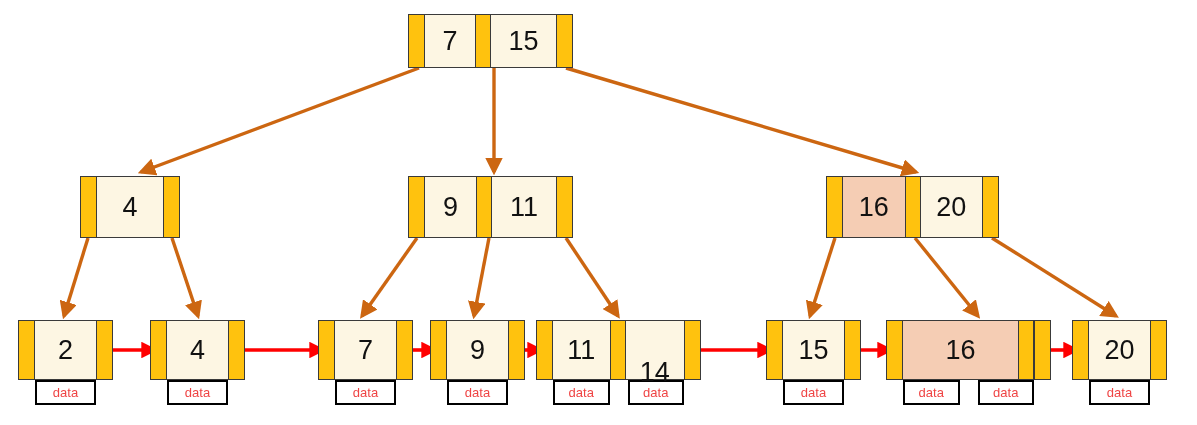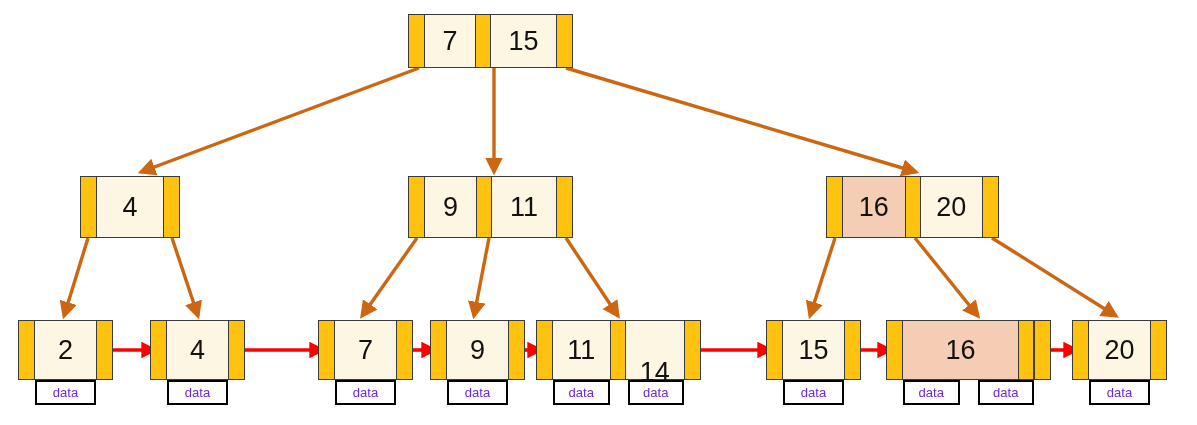--- a/index.html
+++ b/index.html
@@ -65,21 +65,21 @@
   }
   .databox {
     position: absolute;
     box-sizing: border-box;
     border: 2px solid #8b5cf6;
     background: #ffffff;
     display: flex;
     align-items: center;
     justify-content: center;
     font-size: 13px;
-    color: #6d28d9;
+    color: #ef4444;
     z-index: 2;
   }
 </style>
 </head>
 <body>
 
 <div id="stage">
 
   <svg id="edges" viewBox="0 0 1197 425" width="1197" height="425">
     <defs>

